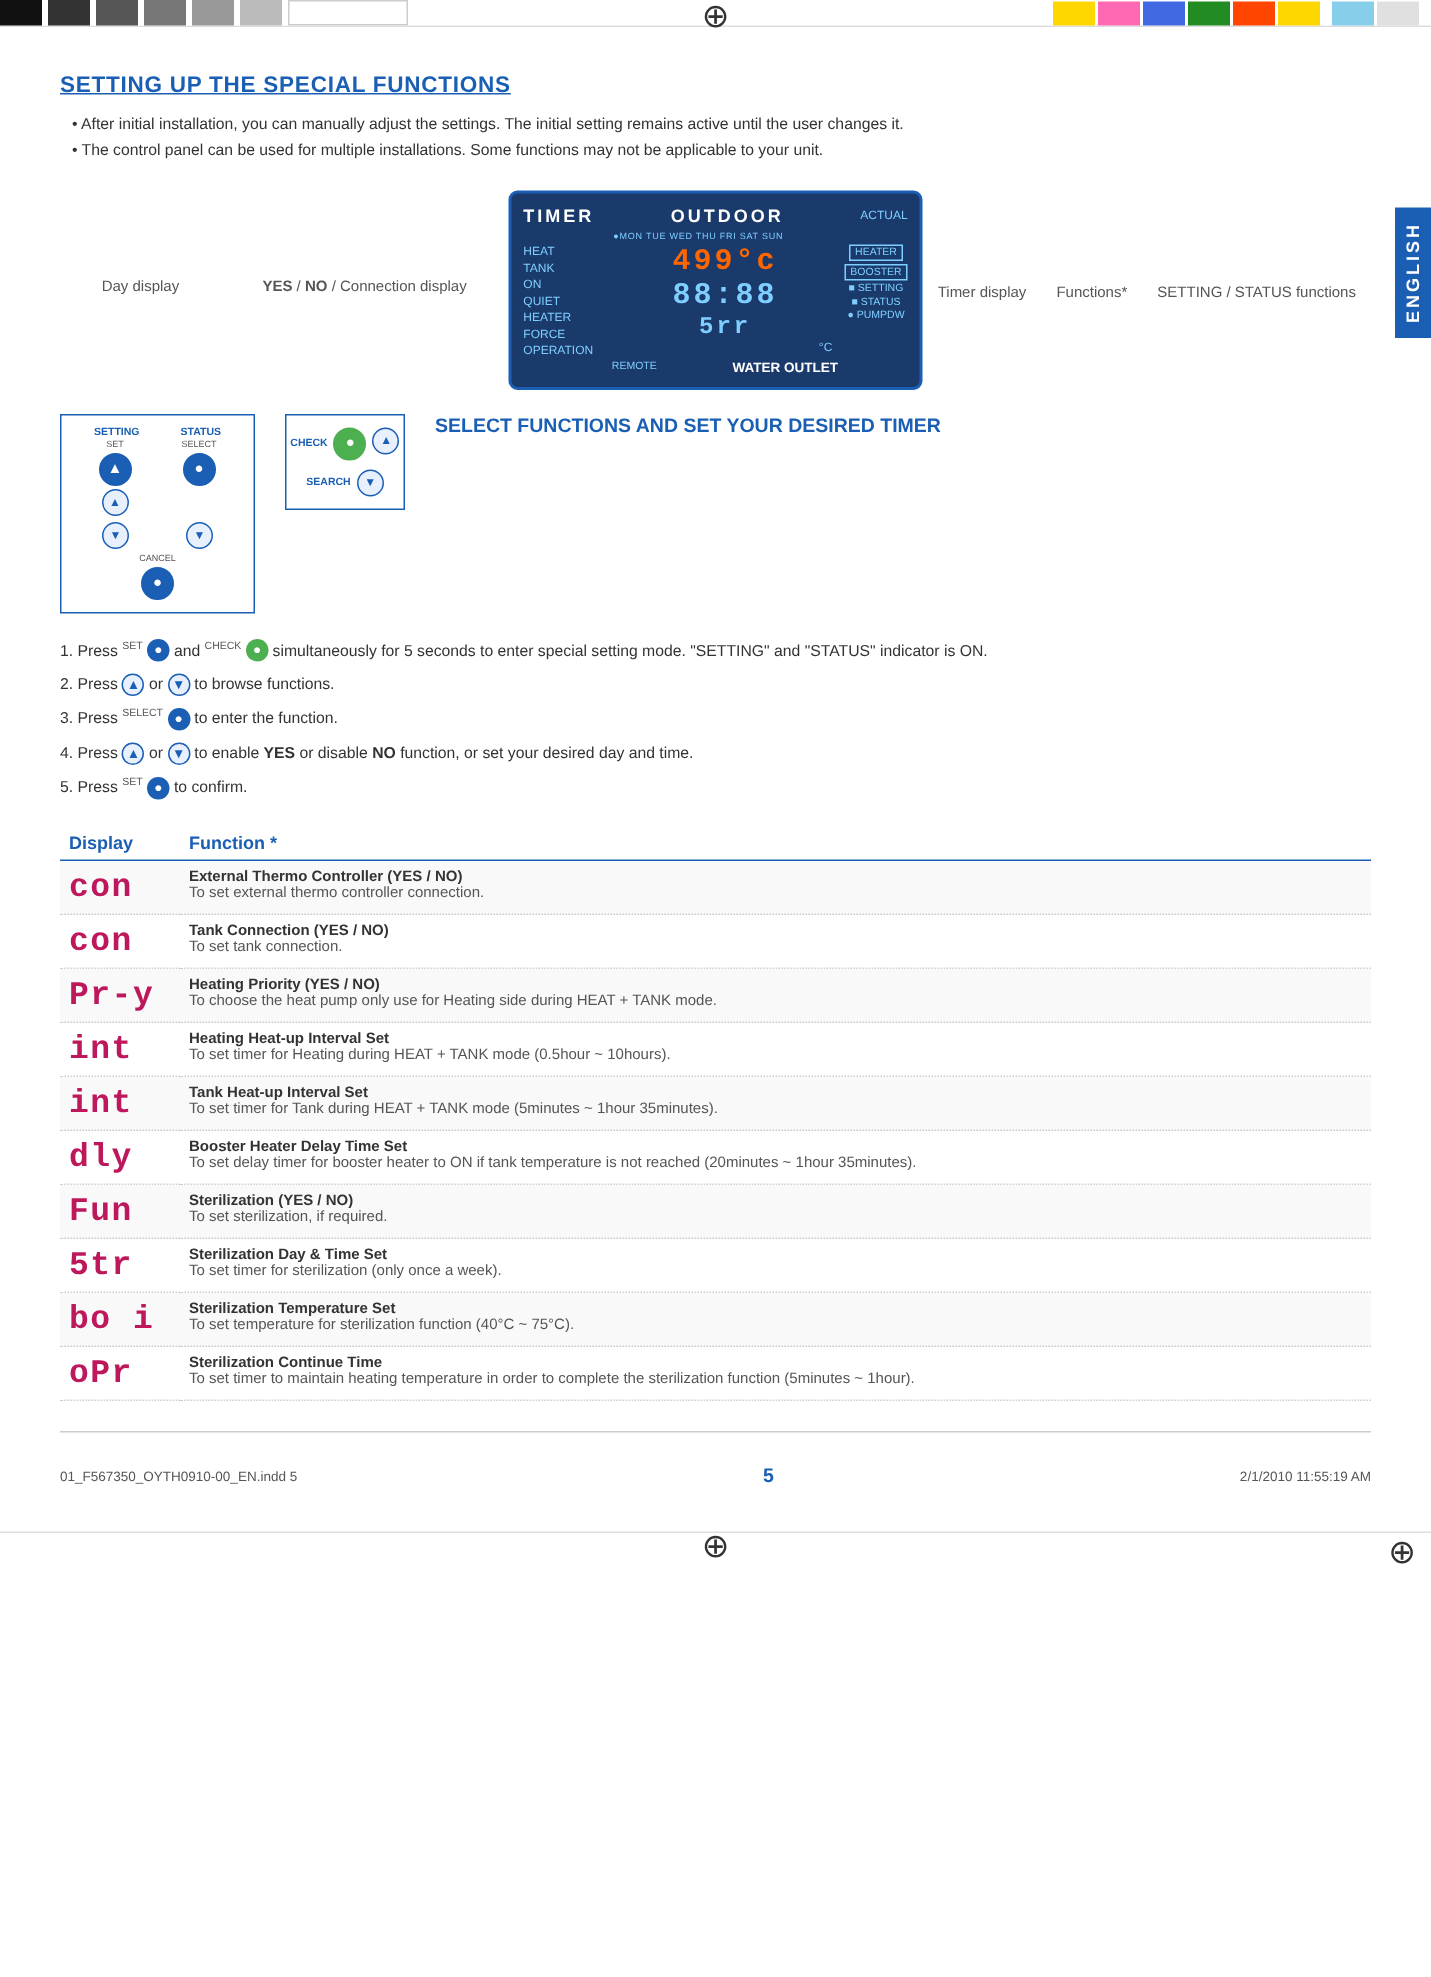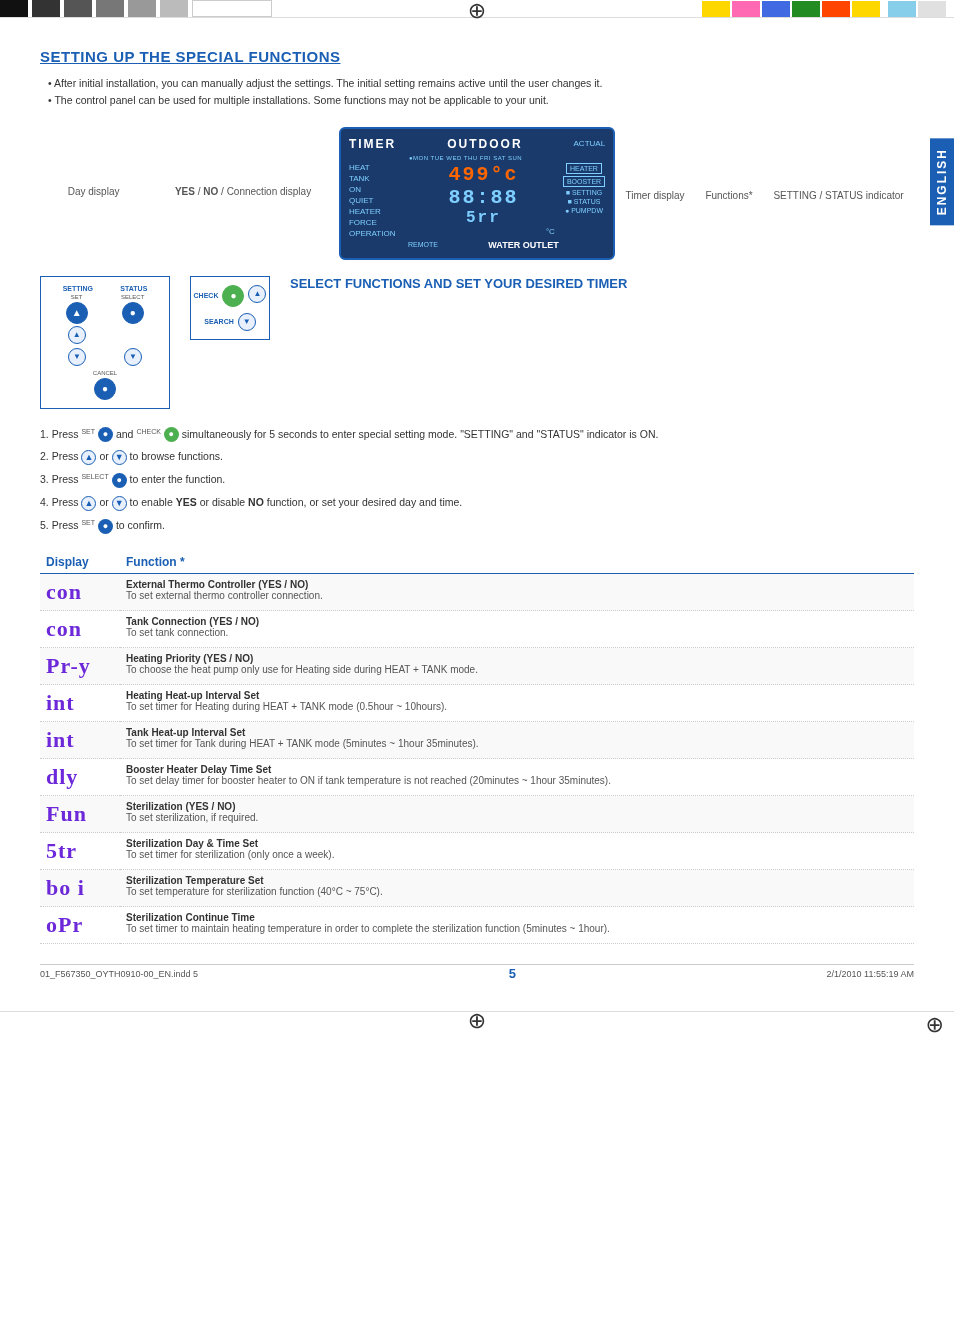--- a/index.html
+++ b/index.html
@@ -330,34 +330,34 @@
       font-weight: bold;
       color: #333;
     }
     .function-table tbody tr td .func-desc {
       color: #555;
       font-size: 10px;
     }
 
     
     .seg-font {
-      font-family: Liberation Serif, serif;
+      font-family: Liberation Mono, monospace;
       font-size: 22px;
       font-weight: bold;
-      color: #6d28d9;
+      color: #be185d;
       letter-spacing: 1px;
     }
 
     
     .page-footer {
       display: flex;
       justify-content: space-between;
       align-items: center;
       margin-top: 20px;
-      padding-top: 1px;
+      padding-top: 21px;
       border-top: 1px solid #ccc;
       font-size: 9px;
       color: #555;
       gap: 36px;
     }
     .page-number {
       font-weight: bold;
       color: #1a5fb4;
       font-size: 13px;
     }
@@ -507,21 +507,21 @@
             &nbsp;
           </div>
           <div class="remote-label">REMOTE</div>
           <div class="water-outlet-label">WATER OUTLET</div>
         </div>
       </div>
 
       <div class="diagram-labels-bottom">
         <span>Timer display</span>
         <span>Functions*</span>
-        <span>SETTING / STATUS indicator</span>
+        <span>SETTING / STATUS functions</span>
       </div>
     </div>
 
     <div class="panel-and-instructions">
 
       <div class="control-panel">
         <div style="display:flex;justify-content:space-around;font-size:7px;font-weight:bold;color:#1a5fb4;margin-bottom:2px;">
           <span>SETTING</span>
           <span>STATUS</span>
         </div>

